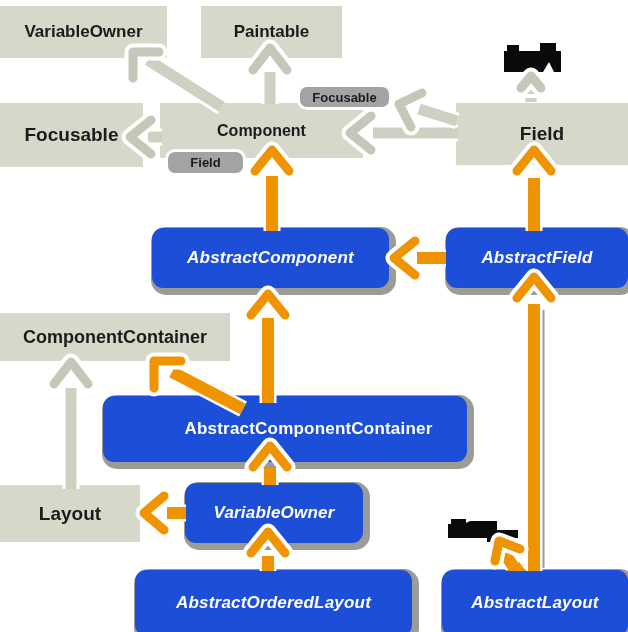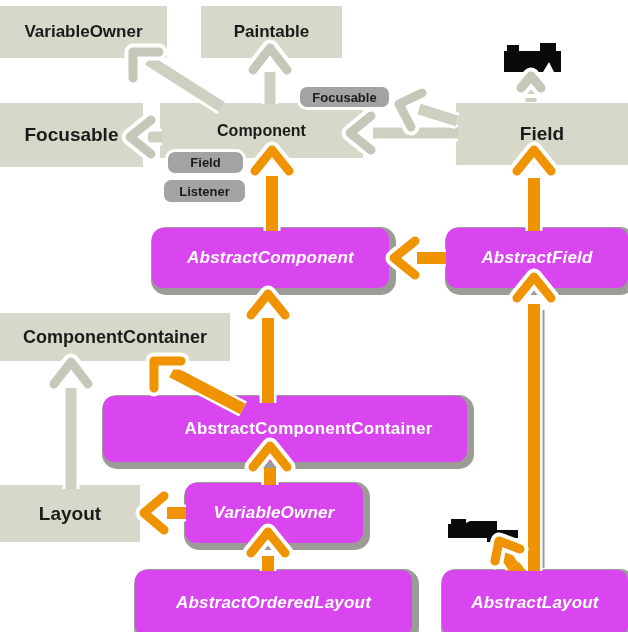--- a/index.html
+++ b/index.html
@@ -3,21 +3,21 @@
 <meta charset="utf-8">
 <style>
   html,body{margin:0;padding:0;background:#fff;}
   #canvas{position:relative;width:628px;height:632px;background:#ffffff;overflow:hidden;
           font-family:"Liberation Sans",sans-serif;font-weight:bold;}
   .gbox{position:absolute;background:#d7d7ca;color:#1b1b1b;display:flex;
         align-items:center;justify-content:center;white-space:nowrap;}
   .pill{position:absolute;background:#a3a3a3;color:#1b1b1b;display:flex;
         align-items:center;justify-content:center;border:3px solid #ffffff;
         border-radius:10px;font-size:13px;white-space:nowrap;box-sizing:border-box;}
-  .obox{position:absolute;background:#d946ef;color:#ffffff;font-style:italic;
+  .obox{position:absolute;background:#1d4ed8;color:#ffffff;font-style:italic;
         border-radius:11px;box-shadow:3px 3px 0 4px #9c9c96;display:flex;
         align-items:center;justify-content:center;font-size:17px;
         letter-spacing:.2px;white-space:nowrap;}
   .obox.upright{font-style:normal;}
   #arrows{position:absolute;left:0;top:0;pointer-events:none;}
   .stem-w{stroke:#ffffff;stroke-width:17;fill:none;}
   .stem-g{stroke:#cfcfc2;stroke-width:11;fill:none;}
   .stem-o{stroke:#f09300;stroke-width:12;fill:none;}
   .head-w{stroke:#ffffff;stroke-width:17;fill:none;stroke-linecap:round;stroke-linejoin:round;}
   .head-g{stroke:#c6c6b9;stroke-width:9;fill:none;stroke-linecap:round;stroke-linejoin:round;}
@@ -49,23 +49,20 @@
   </div>
   <div class="gbox" style="left:0px;top:485px;width:140px;height:57px;font-size:19px;">
     <span>Layout</span>
   </div>
 
   <div class="pill" style="left:297px;top:84px;width:95px;height:26px;">
     <span>Focusable</span>
   </div>
   <div class="pill" style="left:165px;top:149px;width:81px;height:27px;">
     <span>Field</span>
-  </div>
-  <div class="pill" style="left:161px;top:177px;width:87px;height:28px;">
-    <span>Listener</span>
   </div>
 
   <div class="obox" style="left:152px;top:228px;width:237px;height:60px;">
     <span>AbstractComponent</span>
   </div>
   <div class="obox" style="left:446px;top:228px;width:182px;height:60px;">
     <span>AbstractField</span>
   </div>
   <div class="obox upright" style="left:103px;top:396px;width:317px;height:66px;padding-left:47px;">
     <span>AbstractComponentContainer</span>

